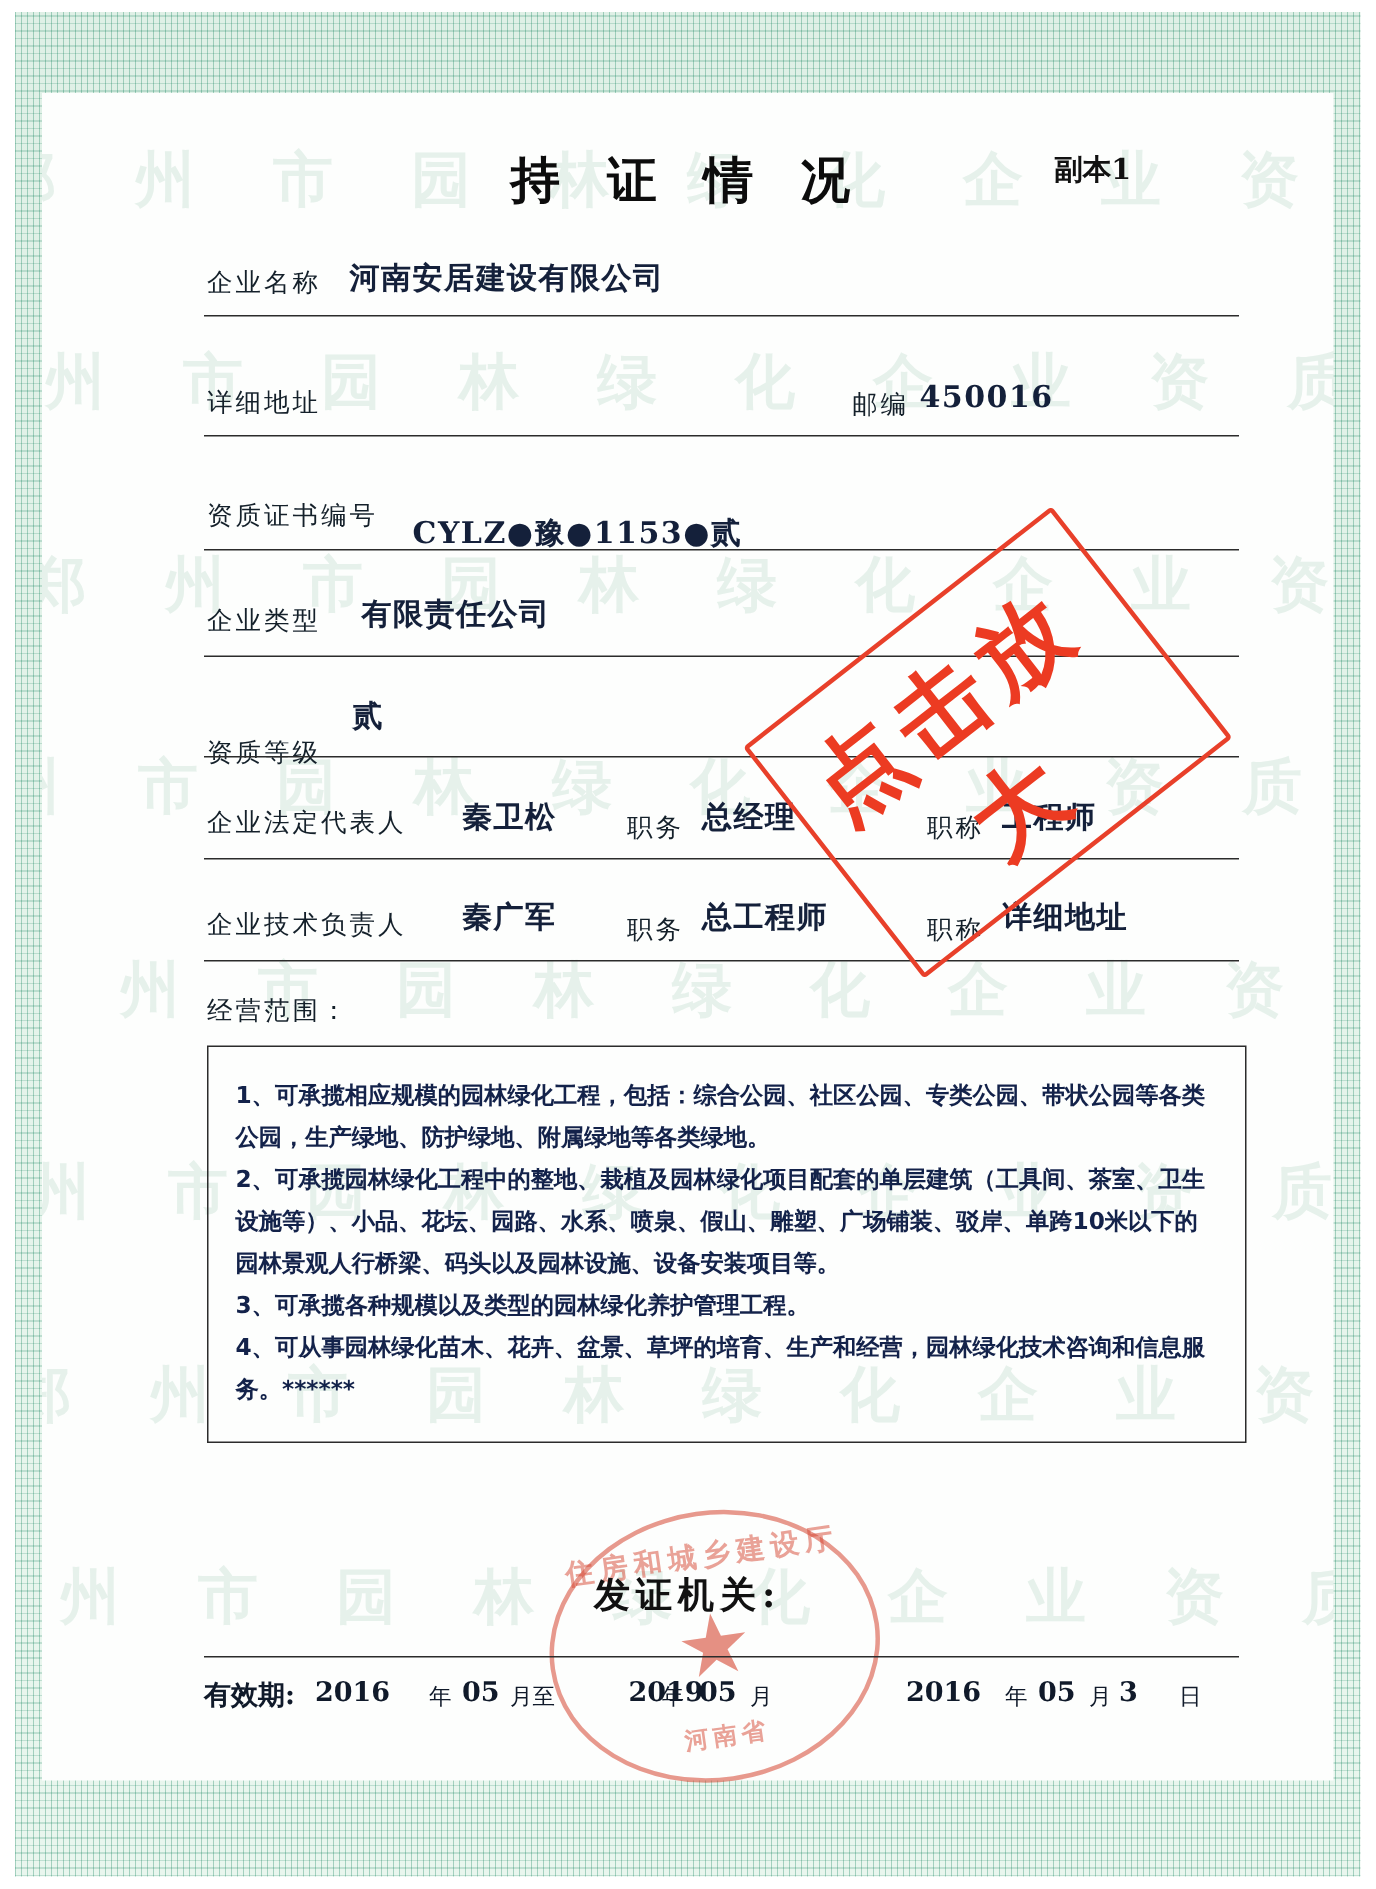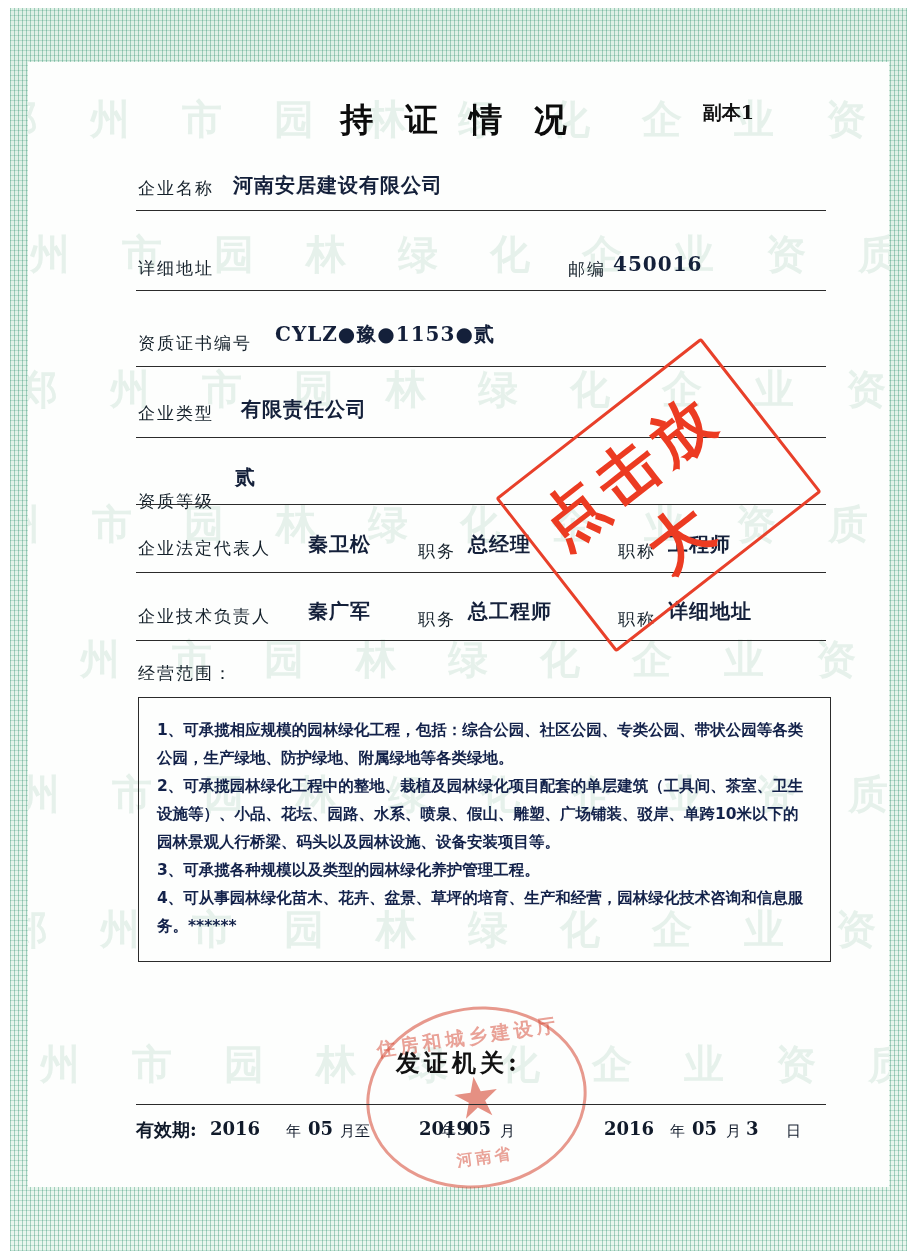--- a/index.html
+++ b/index.html
@@ -281,21 +281,21 @@
     <div class="lbl" style="left:110px; top:115px;">企业名称</div>
     <div class="val" style="left:205px; top:110px;text-align:right;">河南安居建设有限公司</div>
     <div class="row" style="top:148px;"></div>
 
     <div class="lbl" style="left:110px; top:195px;">详细地址</div>
     <div class="lbl" style="left:540px; top:196px;">邮编</div>
     <div class="val" style="left:585px; top:190px;">450016</div>
     <div class="row" style="top:228px;"></div>
 
     <div class="lbl" style="left:110px; top:270px;">资质证书编号</div>
-    <div class="val" style="left:247px; top:259px;">CYLZ●豫●1153●贰</div>
+    <div class="val" style="left:247px; top:280px;">CYLZ●豫●1153●贰</div>
     <div class="row" style="top:304px;"></div>
 
     <div class="lbl" style="left:110px; top:340px;">企业类型</div>
     <div class="val" style="left:213px; top:334px;">有限责任公司</div>
     <div class="row" style="top:375px;"></div>
 
     <div class="lbl" style="left:110px; top:408px;margin-top:20px;">资质等级</div>
     <div class="val" style="left:207px; top:402px;">贰</div>
     <div class="row" style="top:442px;"></div>
 

